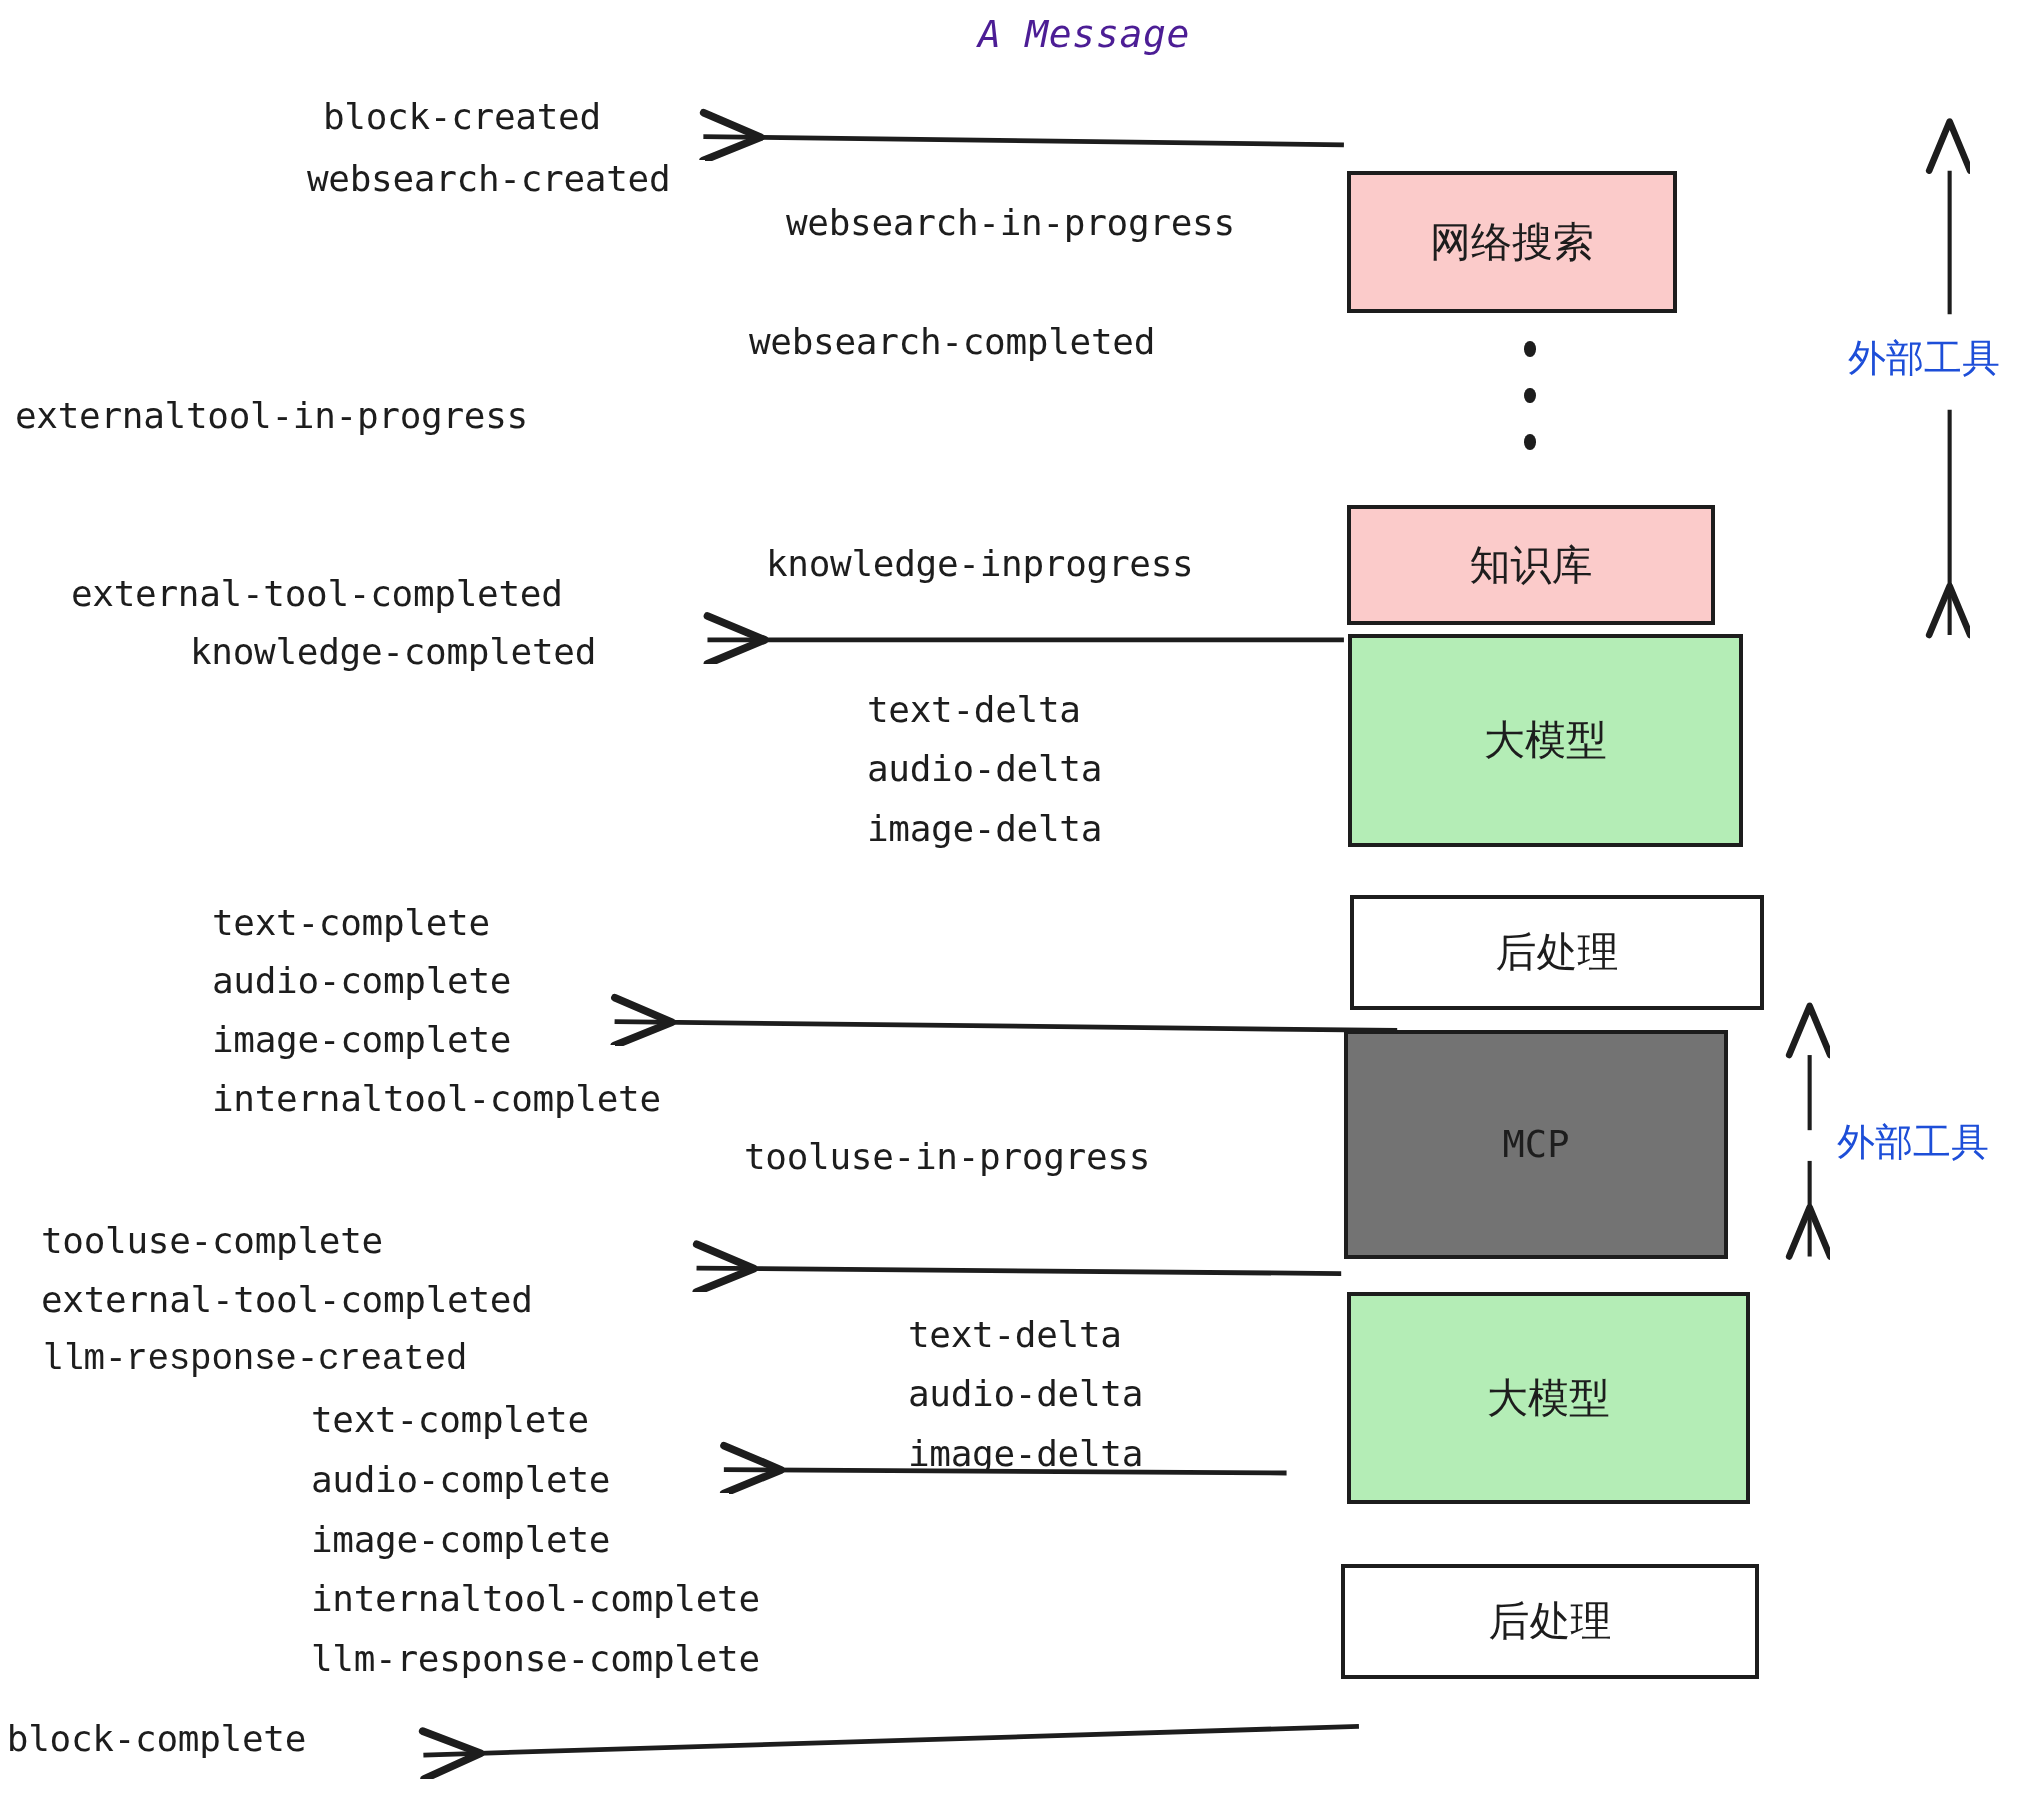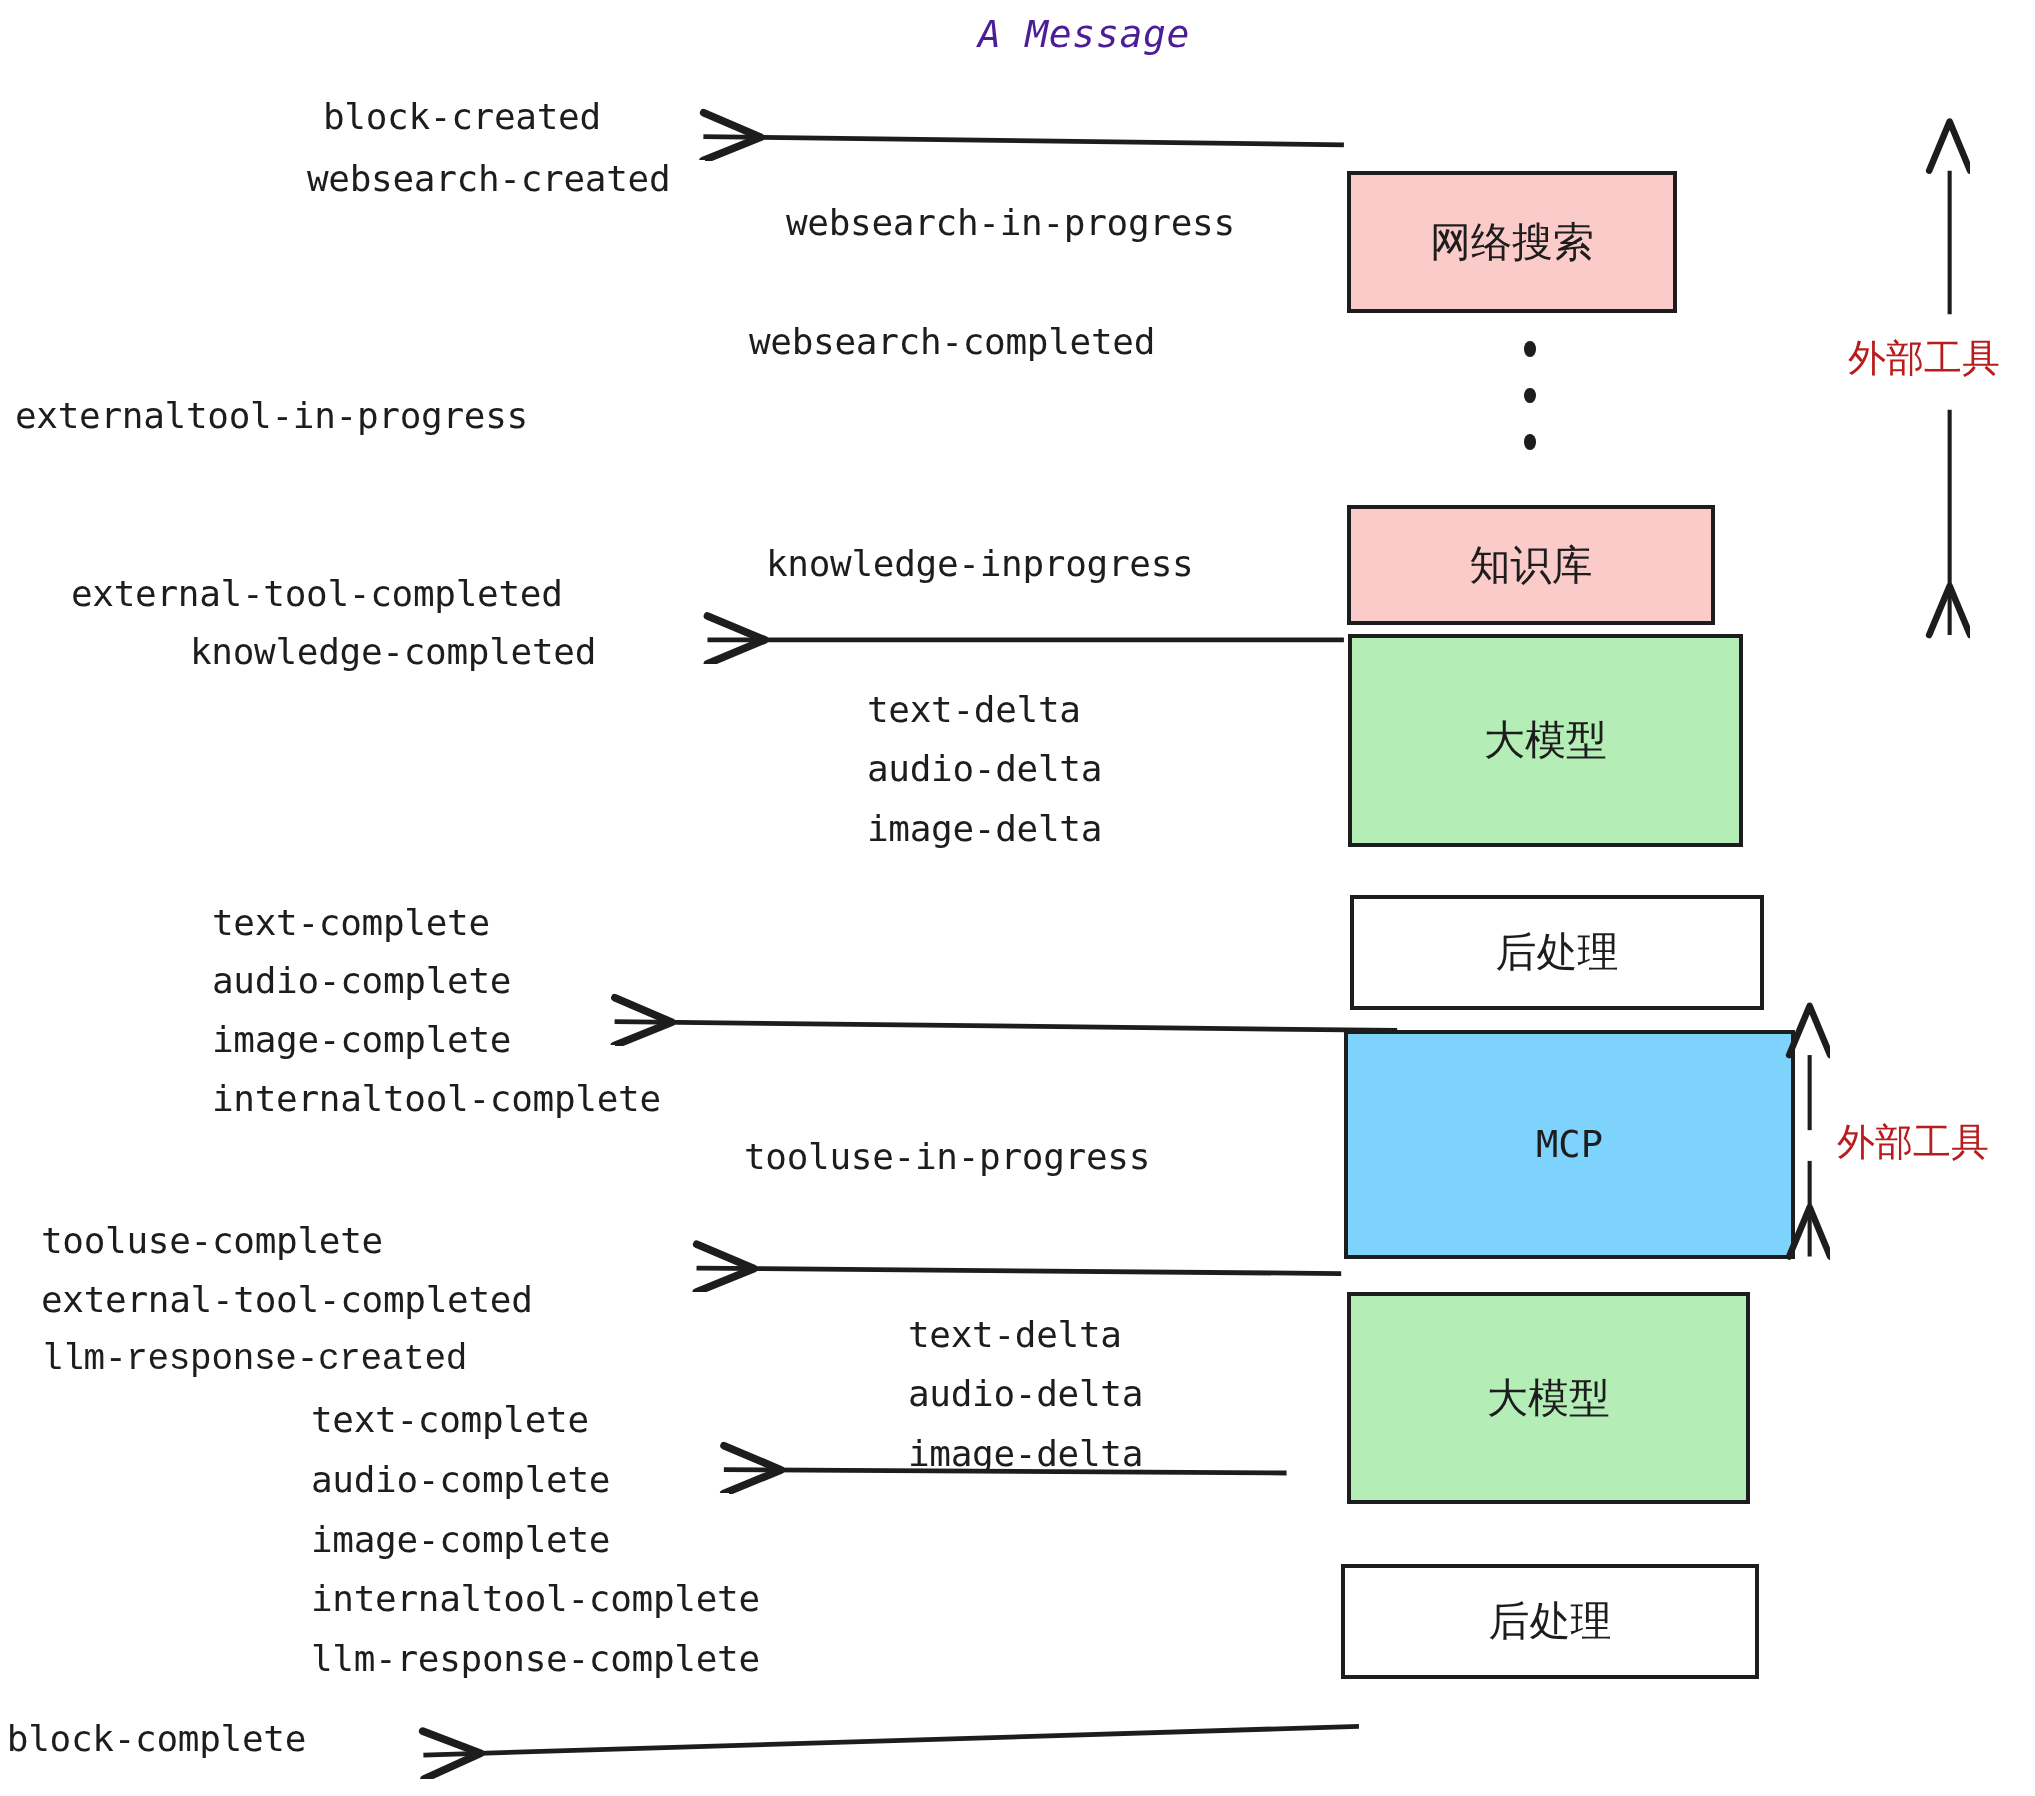--- a/index.html
+++ b/index.html
@@ -38,21 +38,21 @@
     justify-content:center;
     font-family:"DejaVu Sans","Liberation Sans",sans-serif;
     font-size:41px;
     color:#1d1d1d;
   }
   .node.mono{font-family:"DejaVu Sans Mono","Liberation Mono",monospace;font-size:37px;}
   .lbl-cn{
     position:absolute;
     font-family:Liberation Mono, monospace;
     font-size:38px;
-    color:#b91c1c;
+    color:#1d4ed8;
     white-space:nowrap;
   }
   .dots{
     position:absolute;
     display:flex;
     flex-direction:column;
     align-items:center;
     justify-content:space-between;
   }
   .dots i{
@@ -120,21 +120,21 @@
   </div>
 
   <div class="node" style="left:1348px;top:634px;width:395px;height:213px;background:#b4edb6;">
     <span>大模型</span>
   </div>
 
   <div class="node" style="left:1350px;top:895px;width:414px;height:115px;background:#ffffff;">
     <span>后处理</span>
   </div>
 
-  <div class="node mono" style="left:1344px;top:1030px;width:451px;height:229px;background:#7dd3fc;">
+  <div class="node mono" style="left:1344px;top:1030px;width:384px;height:229px;background:#737373;">
     <span>MCP</span>
   </div>
 
   <div class="node" style="left:1347px;top:1292px;width:403px;height:212px;background:#b4edb6;">
     <span>大模型</span>
   </div>
 
   <div class="node" style="left:1341px;top:1564px;width:418px;height:115px;background:#ffffff;">
     <span>后处理</span>
   </div>

